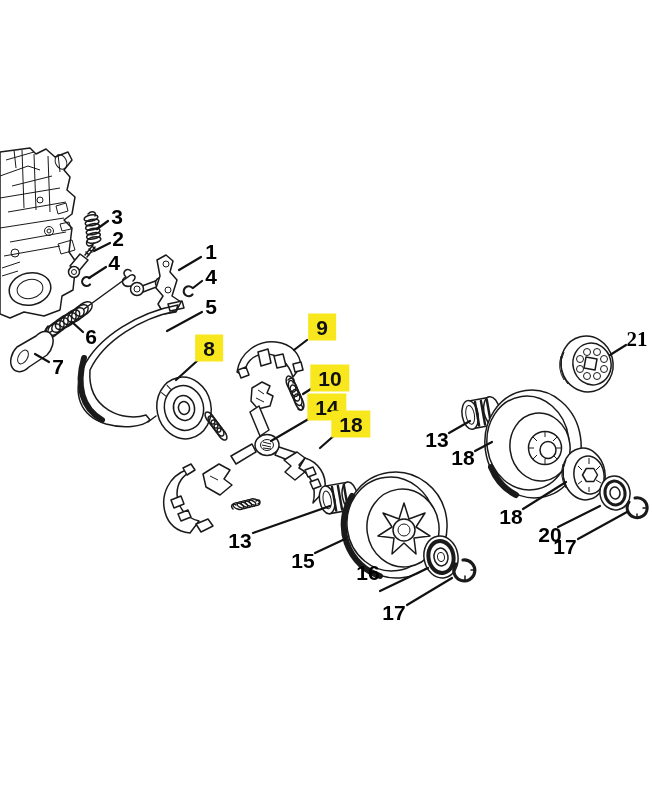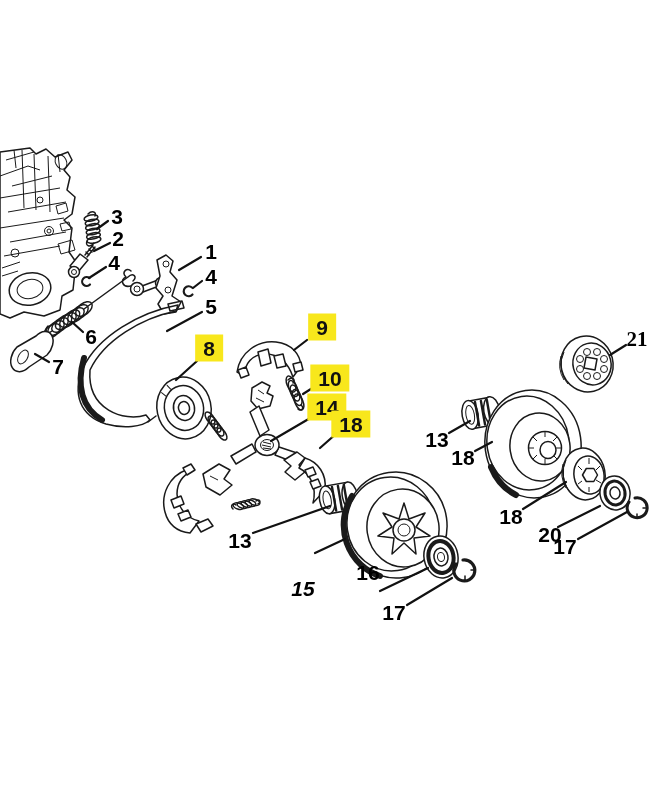--- a/index.html
+++ b/index.html
@@ -292,17 +292,17 @@
       <div class="callout hl" style="left: 330px; top: 378px;">10</div>
       <div class="callout hl" style="left: 327px; top: 407px;">14</div>
       <div class="callout hl" style="left: 351px; top: 424px;">18</div>
       <div class="callout" style="left: 637px; top: 339px; font-family: Liberation Serif, serif;">21</div>
       <div class="callout" style="left: 437px; top: 439px;">13</div>
       <div class="callout" style="left: 463px; top: 457px;">18</div>
       <div class="callout" style="left: 511px; top: 516px;">18</div>
       <div class="callout" style="left: 550px; top: 534px; text-align: center;">20</div>
       <div class="callout" style="left: 565px; top: 546px;">17</div>
       <div class="callout" style="left: 240px; top: 540px;">13</div>
-      <div class="callout" style="left: 303px; top: 588px; font-style: italic;">15</div>
+      <div class="callout" style="left: 303px; top: 560px;">15</div>
       <div class="callout" style="left: 368px; top: 572px;">16</div>
       <div class="callout" style="left: 394px; top: 612px;">17</div>
     </div>
 </div>
 
 </body></html>

